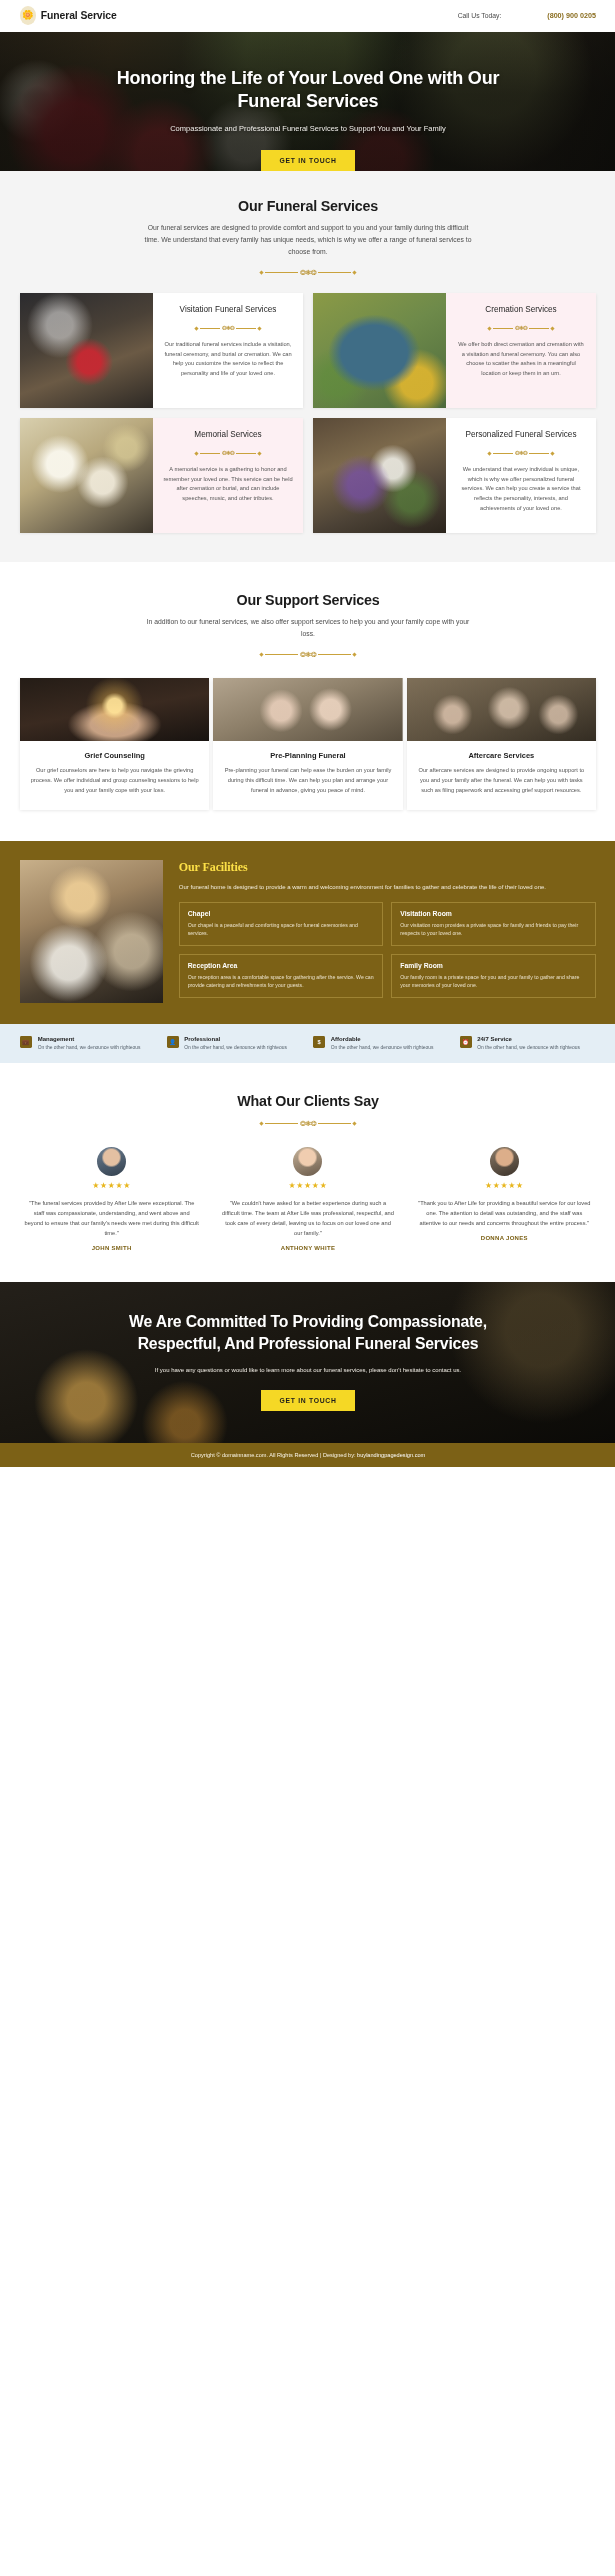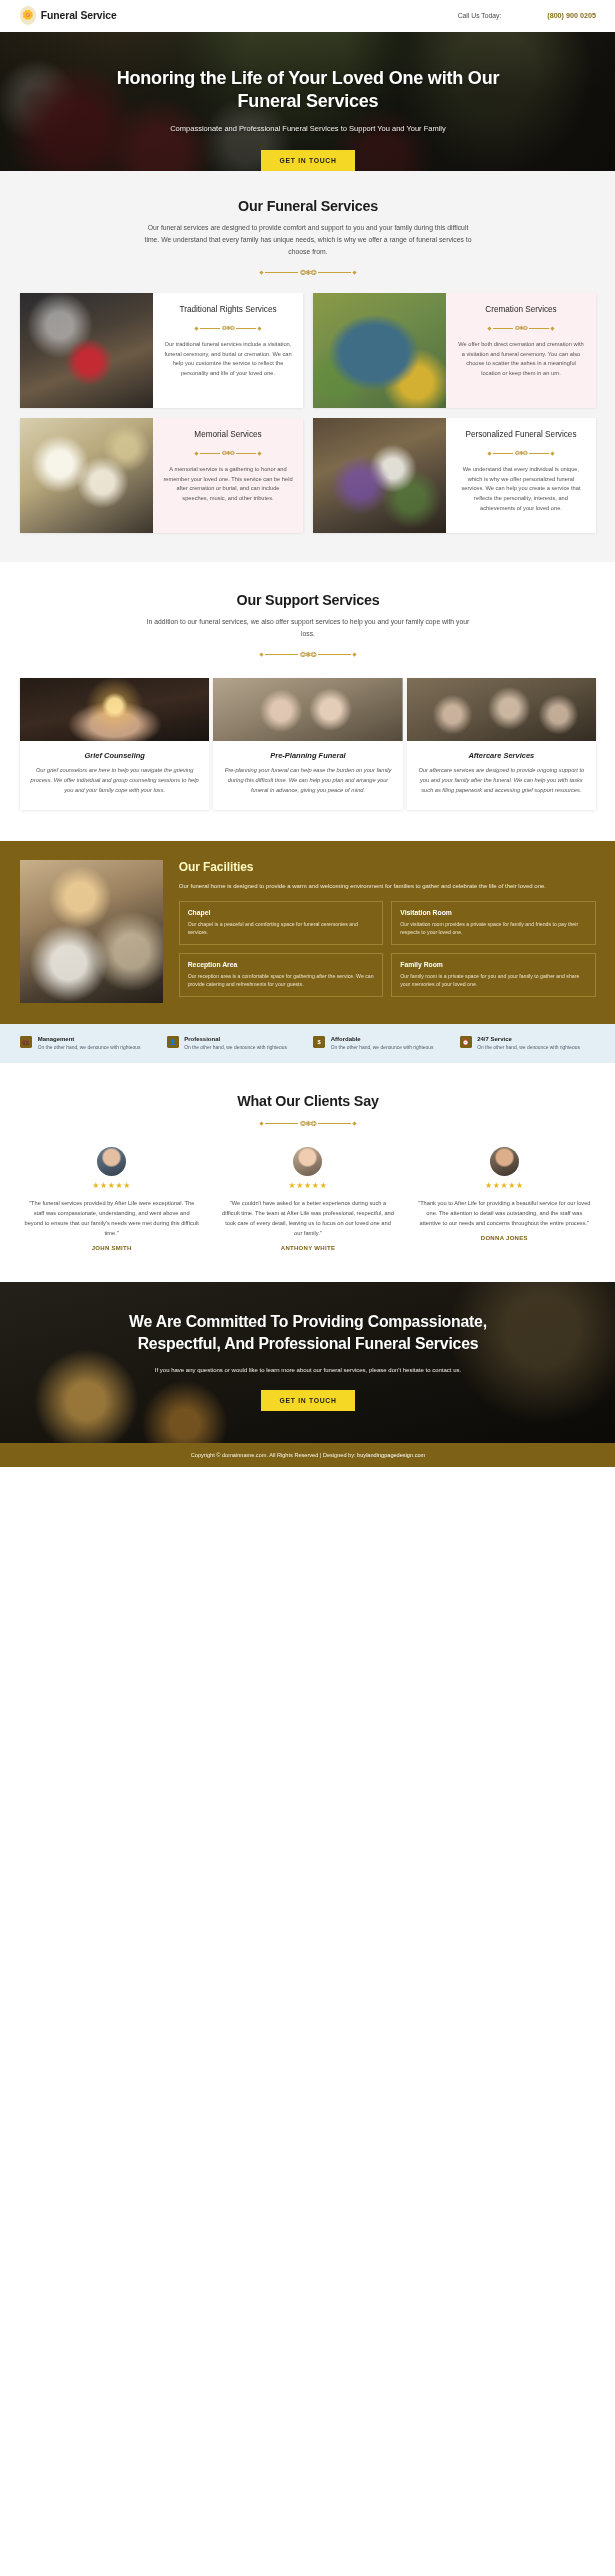--- a/index.html
+++ b/index.html
@@ -189,21 +189,20 @@
       radial-gradient(circle at 74% 70%, rgba(88,130,60,.7) 0 13px, rgba(88,130,60,0) 30px),
       linear-gradient(160deg,#5a4a38 0%, #7d6a4c 35%, #4c4236 70%, #2a241c 100%);
   }
 
   
   .sup-grid {
     display: grid;
     grid-template-columns: repeat(3,1fr);
     gap: 4px;
     margin-top: 18.6px;
-    font-style: italic;
   }
   .sup-card { background: #fff; box-shadow: 0 0.7px 3.6px rgba(0,0,0,.12); }
   .sup-img { height: 63px; background-size: cover; background-position: center; }
   .sup-body { padding: 10px 8.6px 14.3px; text-align: center; }
   .sup-h { font-size: 7.5px; font-weight: bold; color: #1d1d1d; }
   .sup-p { font-size: 5.7px; line-height: 1.72; color: #555; margin-top: 6.4px; }
 
   .img-candle-hands {
     background-image:
       radial-gradient(circle at 50% 44%, rgba(255,226,150,.95) 0 7.2px, rgba(255,200,90,.35) 13px, rgba(255,180,60,0) 29px),
@@ -236,21 +235,21 @@
     min-height: 143px;
     background-image:
       radial-gradient(circle at 42% 26%, rgba(238,206,150,.9) 0 14.3px, rgba(238,206,150,0) 31.5px),
       radial-gradient(circle at 34% 72%, rgba(245,243,236,.85) 0 17px, rgba(245,243,236,0) 39px),
       radial-gradient(circle at 78% 64%, rgba(222,206,176,.7) 0 17px, rgba(222,206,176,0) 40px),
       linear-gradient(160deg,#c8b08a 0%, #9c8260 35%, #4a3f31 72%, #241f19 100%);
     background-size: cover;
     flex: none;
   }
   .fac-right { flex: 1; }
-  .fac-h { color: #fef9c3; font-size: 12px; font-weight: bold; letter-spacing: -0.1px; }
+  .fac-h { color: #fde047; font-size: 12px; font-weight: bold; letter-spacing: -0.1px; font-family: Liberation Serif, serif; }
   .fac-p { color: #f3eddc; font-size: 6px; line-height: 1.7; margin-top: 7.2px; }
   .fac-grid {
     display: grid;
     grid-template-columns: 1fr 1fr;
     gap: 7.9px;
     margin-top: 10px;
   }
   .fac-item {
     border: 0.7px solid #9e8333;
     padding: 7.2px 7.9px;
@@ -375,21 +374,21 @@
       <span class="mid">❂❃❂</span>
       <span class="bar"></span>
       <span class="dot"></span>
   </div>
 
   <div class="fs-grid">
 
     <div class="fs-card">
       <div class="fs-img img-coffin-rose"></div>
       <div class="fs-body">
-        <div class="fs-h">Traditional Rights Services</div>
+        <div class="fs-h">Visitation Funeral Services</div>
         <div class="orn small">
           <span class="dot"></span>
             <span class="bar"></span>
             <span class="mid">❂❃❂</span>
             <span class="bar"></span>
             <span class="dot"></span>
         </div>
         <div class="fs-p">Our traditional funeral services include a visitation, funeral ceremony, and burial or cremation. We can help you customize the service to reflect the personality and life of your loved one.</div>
       </div>
     </div>

